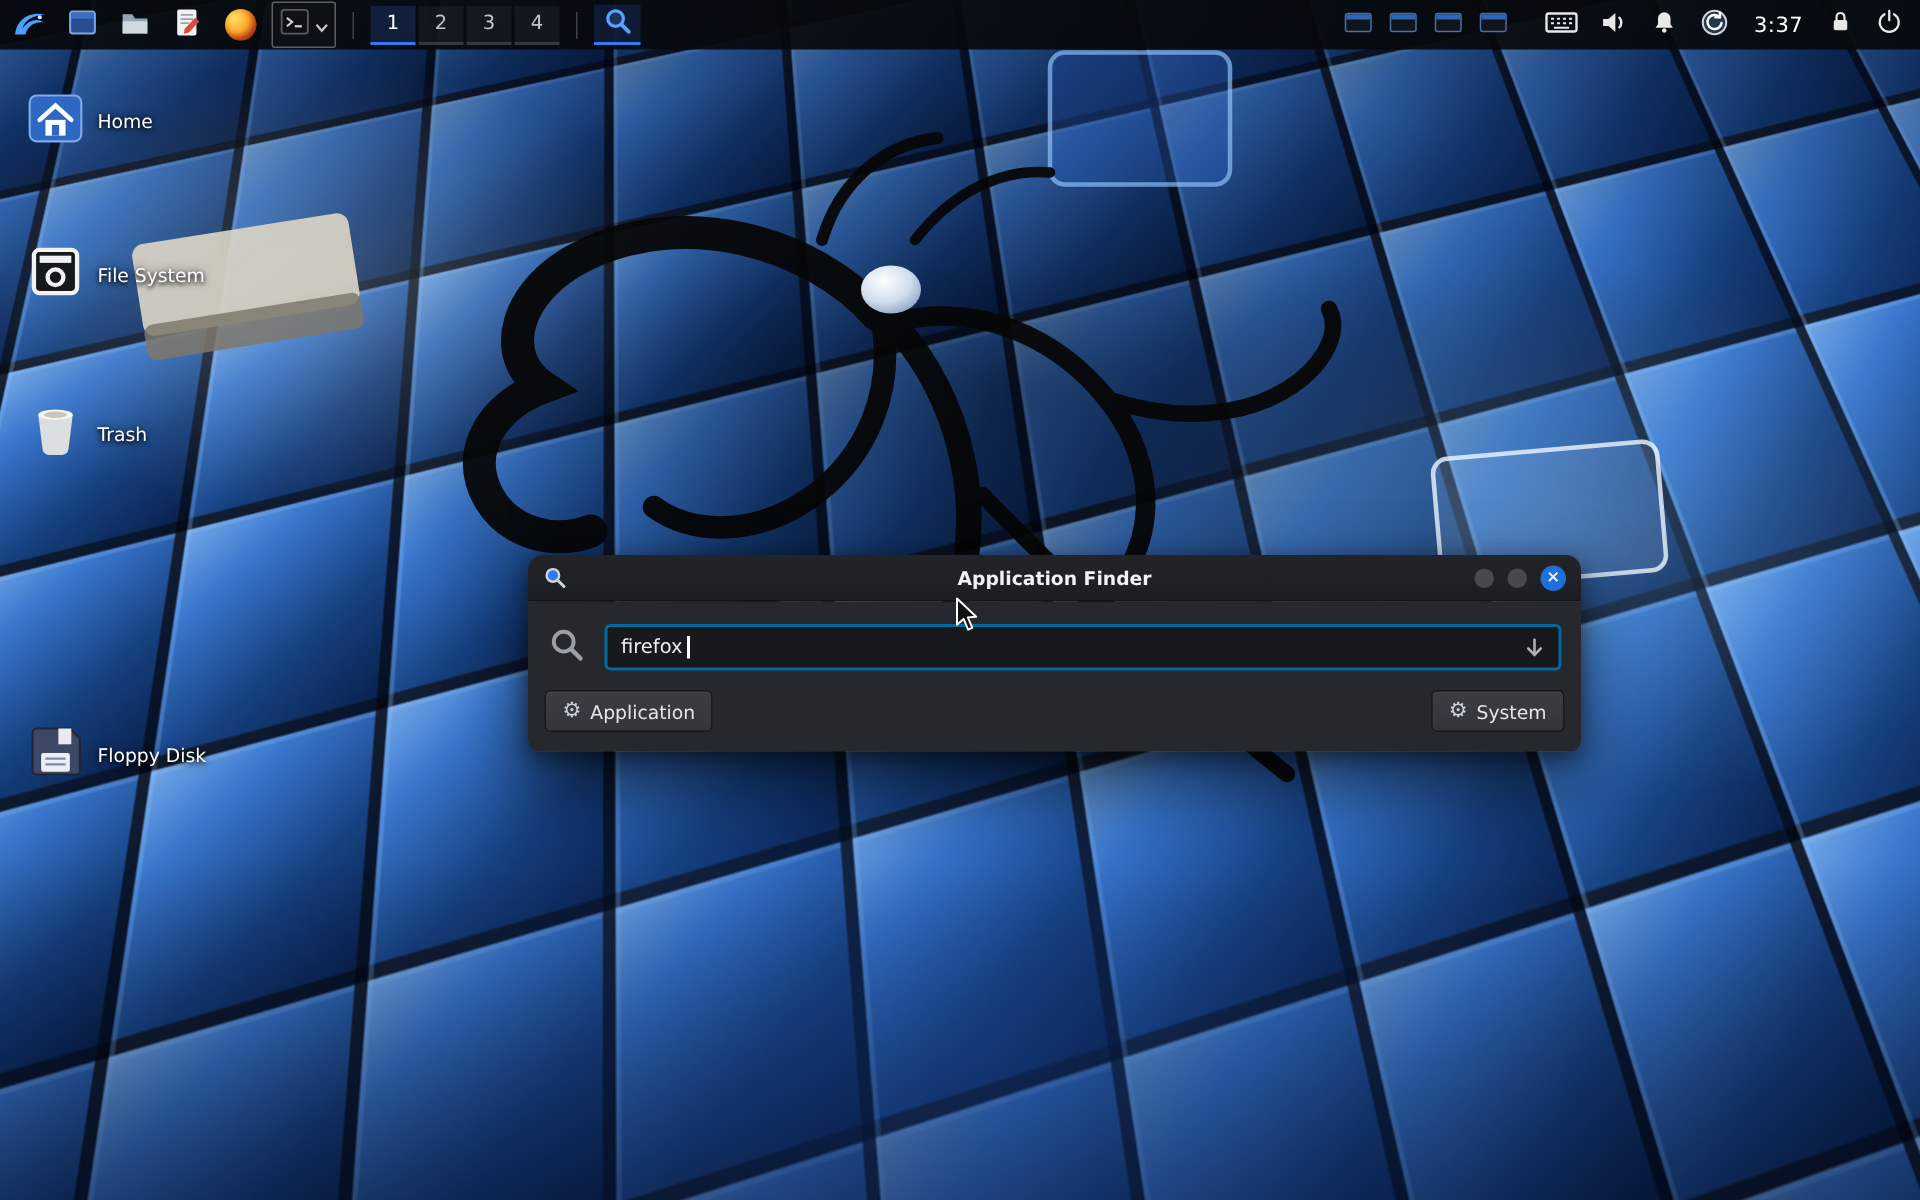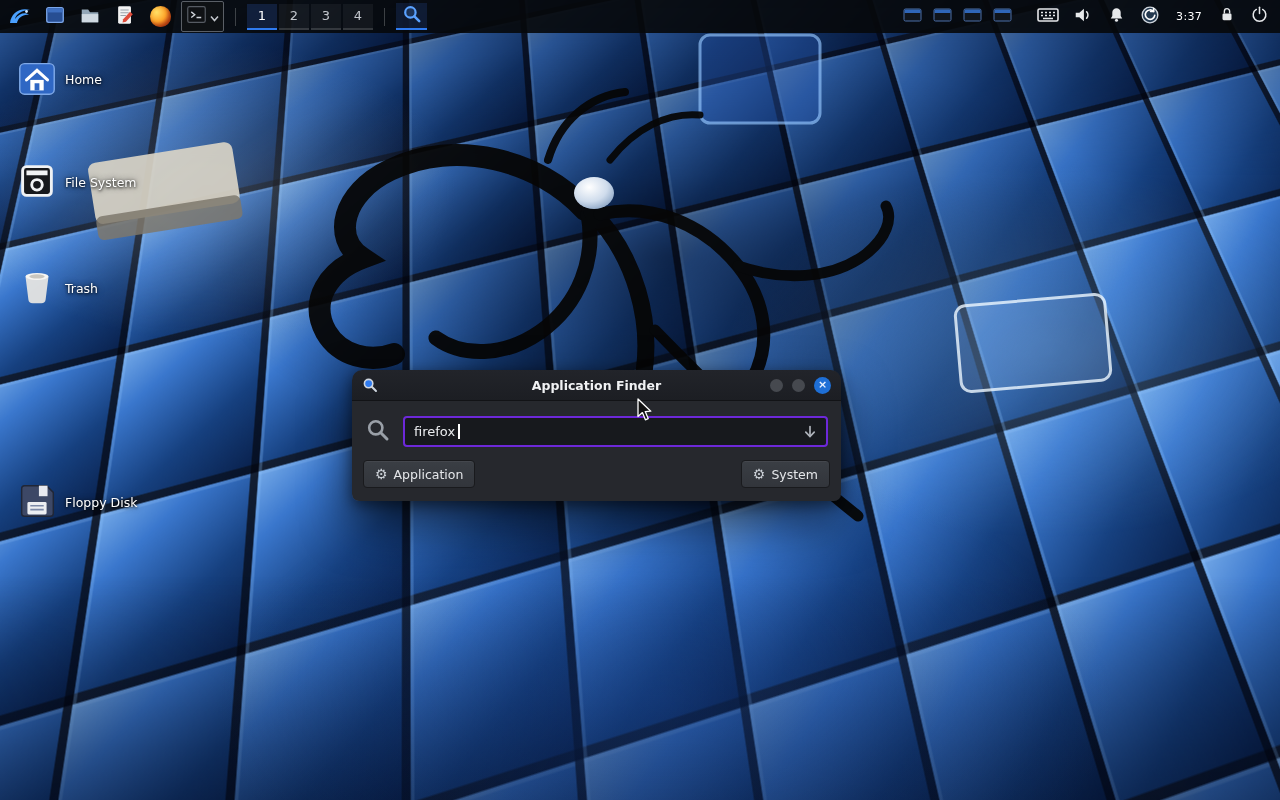--- a/index.html
+++ b/index.html
@@ -42,46 +42,46 @@
   .ws{width:30px;height:26px;display:flex;align-items:center;justify-content:center;
      font-size:13px;color:#c2c6cc;background:rgba(255,255,255,.05);
      border:none;border-bottom:2px solid rgba(255,255,255,.14);box-sizing:border-box;
      font-family:inherit;padding:0;}
   .ws.active{color:#ffffff;background:rgba(58,112,224,.20);border-bottom-color:#2f7bf0;}
   .finder-btn{width:31px;height:27px;display:flex;align-items:center;justify-content:center;
      background:rgba(58,112,224,.16);border:none;border-bottom:2px solid #2f7bf0;
      box-sizing:border-box;padding:0;}
   .p-right{margin-left:auto;display:flex;align-items:center;gap:14px;padding-right:5px;}
   .tray-group{display:flex;align-items:center;gap:10px;margin-right:10px;}
-  .clock{font-size:11px;color:#ffffff;letter-spacing:.3px;background:none;border:none;
+  .clock{font-size:14px;color:#ffffff;letter-spacing:.3px;background:none;border:none;
      font-family:inherit;padding:0 2px;}
 
   
   .dicon{position:absolute;left:12px;width:96px;display:flex;flex-direction:row;
      align-items:center;gap:5px;background:none;border:none;padding:2px;font-family:inherit;}
   .dicon .lbl{font-size:12.5px;color:#ffffff;text-shadow:0 1px 3px rgba(0,0,0,.95),0 0 6px rgba(0,0,0,.7);
      white-space:nowrap;}
 
   
-  .appfinder{position:absolute;left:352px;top:370px;width:489px;z-index:50;
+  .appfinder{position:absolute;left:352px;top:370px;width:702px;z-index:50;
      border-radius:10px 10px 7px 7px;
      box-shadow:0 22px 48px rgba(0,0,0,.6),0 4px 14px rgba(0,0,0,.45);}
   .titlebar{height:30px;background:linear-gradient(#22242a,#1c1e23);
      border-radius:10px 10px 0 0;position:relative;display:flex;align-items:center;
      justify-content:center;border-bottom:1px solid #121316;}
   .title{font-size:12.5px;font-weight:bold;color:#f0f1f3;}
   .tb-icon{position:absolute;left:10px;top:7px;display:flex;}
   .tb-btns{position:absolute;right:10px;top:0;height:100%;display:flex;align-items:center;gap:9px;}
   .tb-circle{width:13px;height:13px;border-radius:50%;background:#46494f;border:none;padding:0;}
   .tb-close{width:17px;height:17px;border-radius:50%;background:#1e6fd6;color:#eaf2ff;
      font-size:11px;line-height:16px;text-align:center;font-weight:bold;border:none;padding:0;
      font-family:inherit;}
   .win-body{background:#26282d;border-radius:0 0 7px 7px;padding:11px 10px 13px;}
   .search-row{display:flex;align-items:center;gap:12px;margin:4px 3px 13px;}
-  .entry{flex:1;height:31px;background:#17191d;border:2px solid #6d28d9;border-radius:4px;
+  .entry{flex:1;height:31px;background:#17191d;border:2px solid #0369a1;border-radius:4px;
      display:flex;align-items:center;padding:0 9px;box-sizing:border-box;}
   .entry-text{font-size:13px;color:#eceef0;}
   .caret{width:1.5px;height:15px;background:#ffffff;margin-left:3px;animation:blink 1.1s steps(1) infinite;}
   @keyframes blink{50%{opacity:0;}}
   .entry-arrow{margin-left:auto;display:flex;}
   .btn-row{display:flex;justify-content:space-between;padding:0 1px;}
   .gtk-btn{display:inline-flex;align-items:center;gap:6px;height:28px;padding:0 11px;
      background:linear-gradient(#3a3e44,#32353b);border:1px solid #191a1d;border-radius:4px;
      color:#e4e6e9;font-size:12.5px;font-family:inherit;box-shadow:inset 0 1px 0 rgba(255,255,255,.05);}
   .gear{font-size:14px;line-height:1;color:#ccd1d7;}

